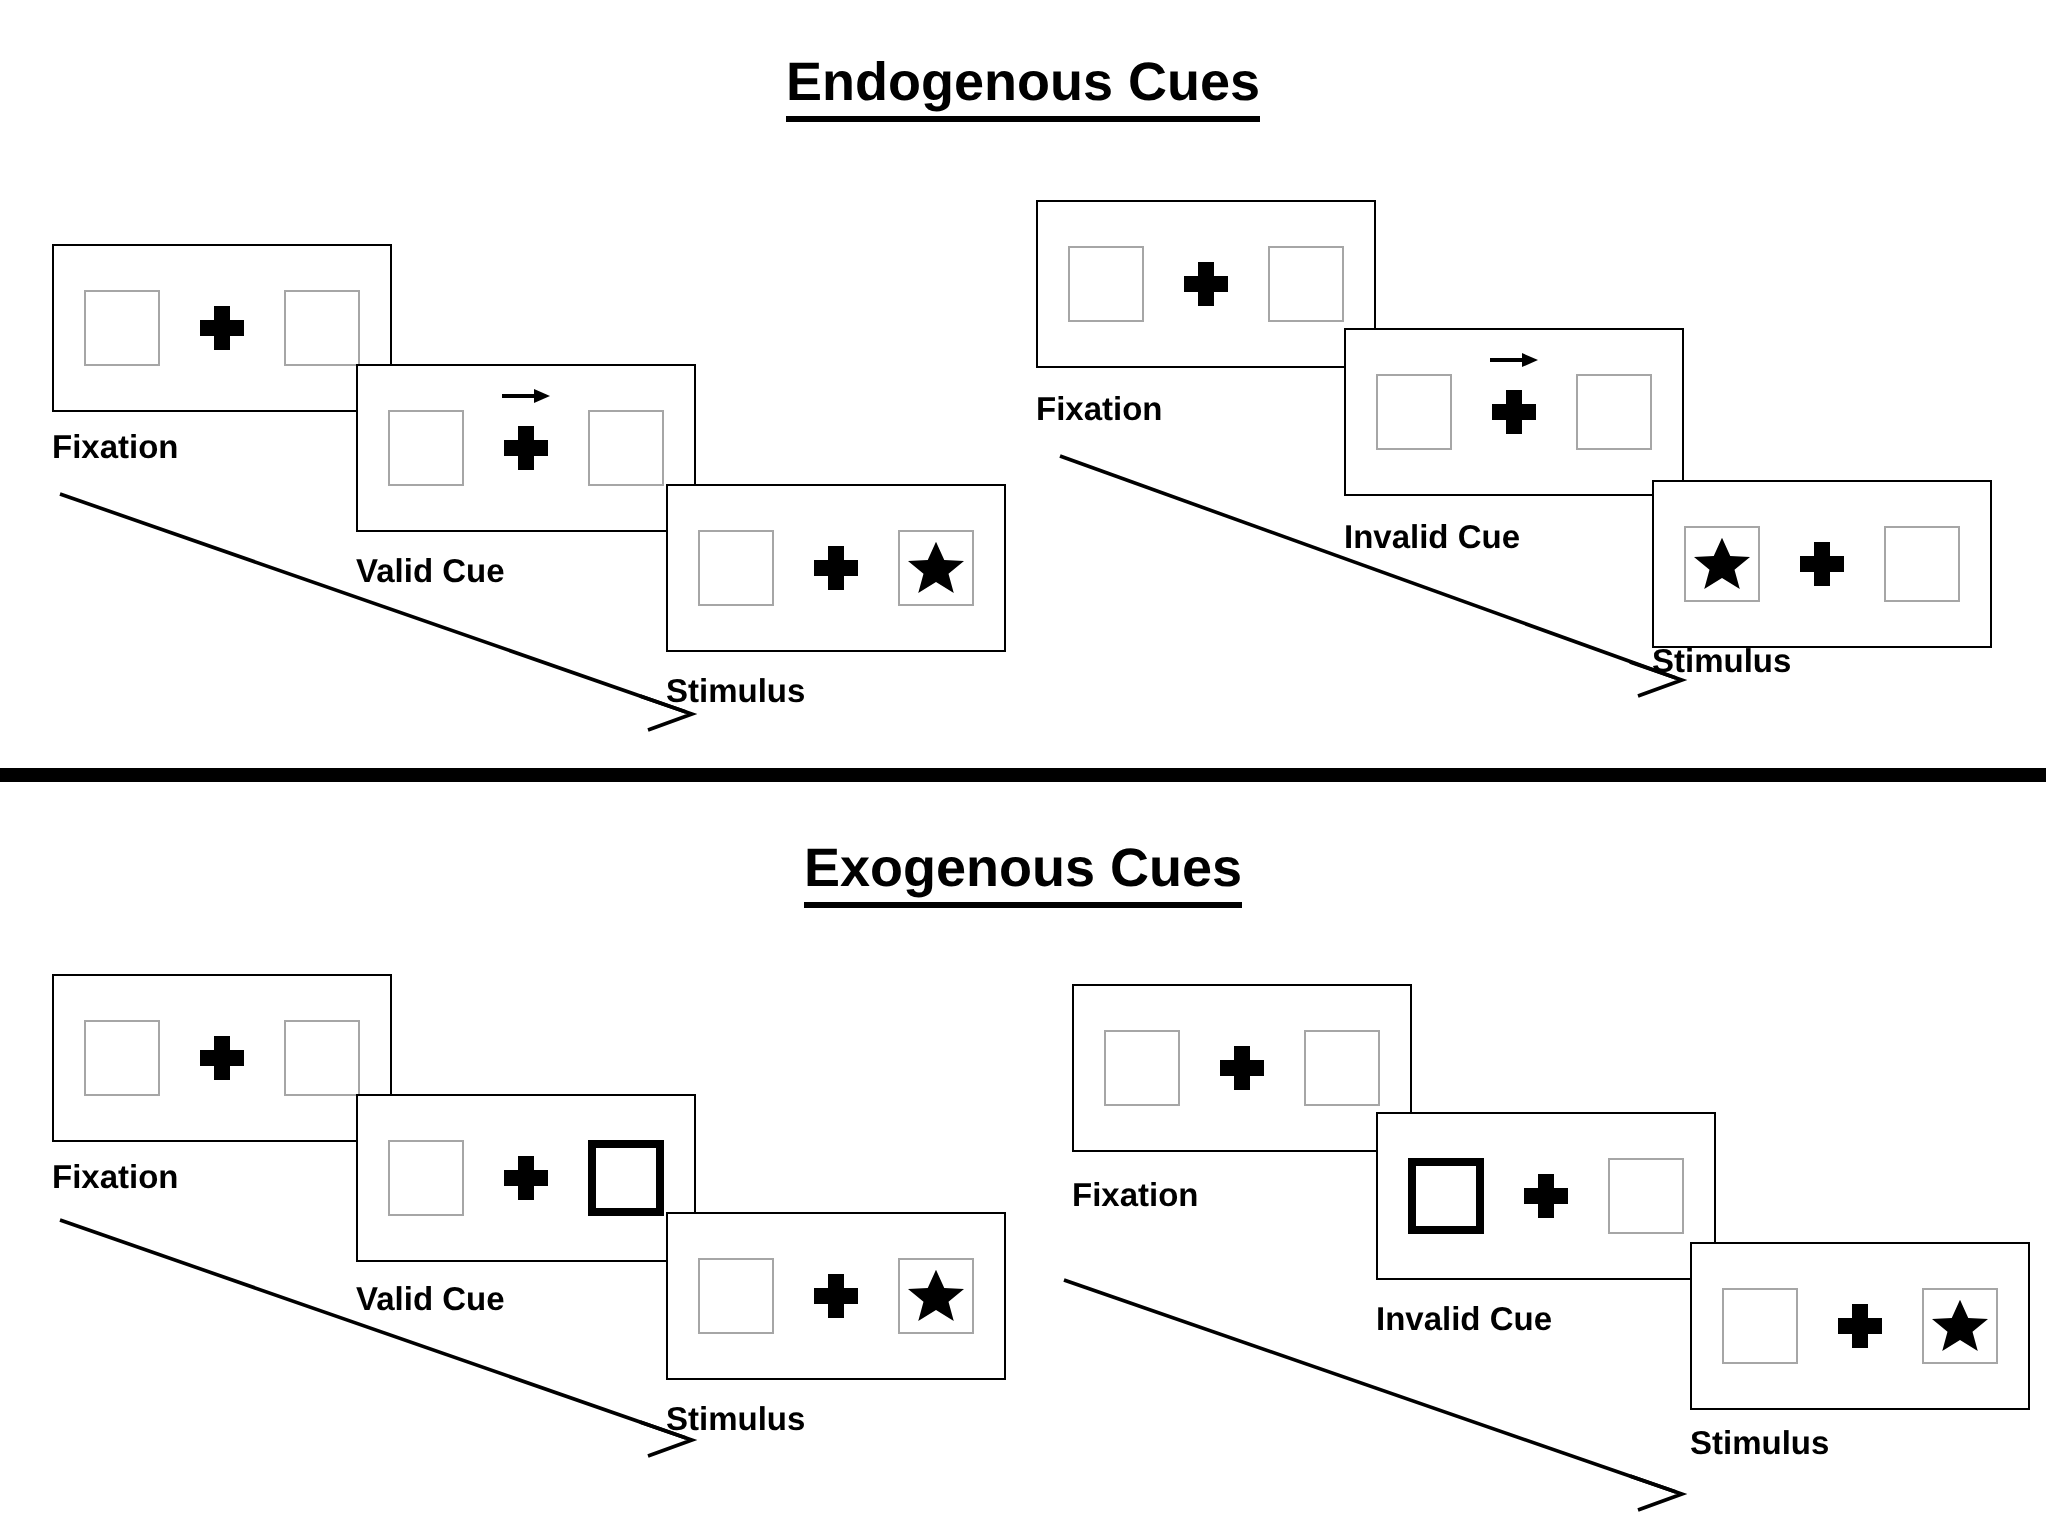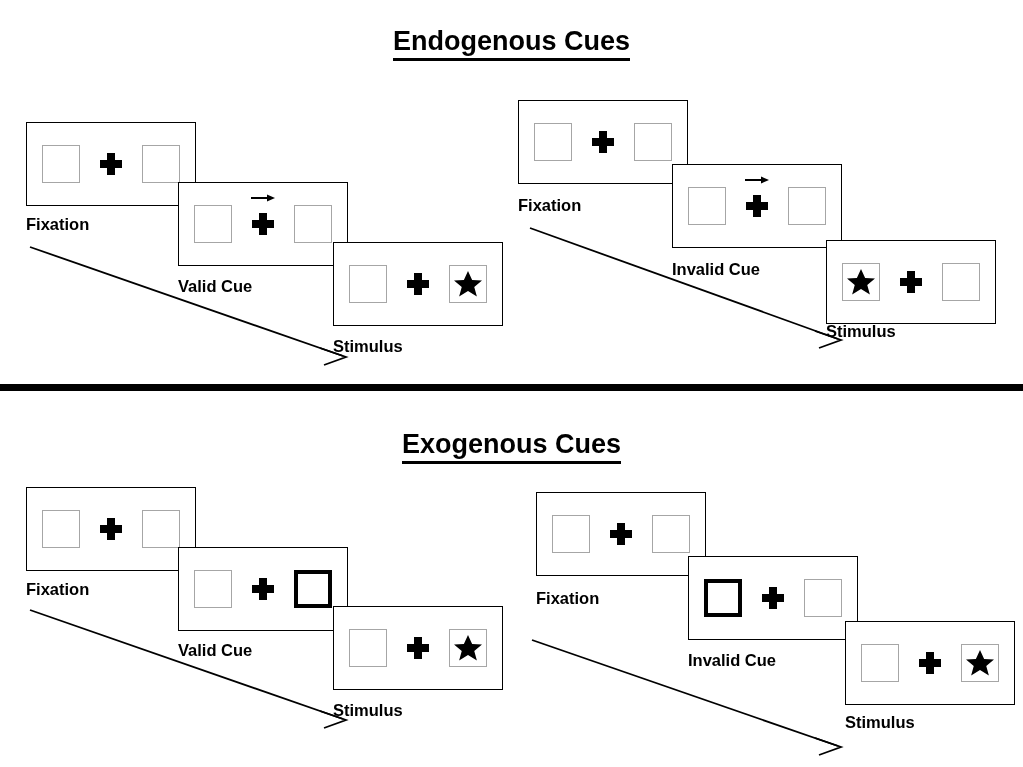--- a/index.html
+++ b/index.html
@@ -234,21 +234,21 @@
     <div class="cue-col">
       <div class="plus"></div>
     </div>
     <div class="box"></div>
   </div>
 </div>
 <div class="caption" style="left:826px; top:322px; width:170px;">Stimulus</div>
 
 <div class="divider" style="top:384px;"></div>
 
-<div class="section-title" style="top:429px;">
+<div class="section-title" style="top:419px;">
   <span>Exogenous Cues</span>
 </div>
 
 <svg class="time-arrow" style="left:28px; top:606px;" width="330" height="125" viewBox="0 0 330 125">
   <line x1="2" y1="4" x2="315" y2="113" stroke="#000" stroke-width="1.8"></line>
   <polyline points="292,105 318,114 296,122" fill="none" stroke="#000" stroke-width="1.8"></polyline>
 </svg>
 
 <svg class="time-arrow" style="left:530px; top:636px;" width="325" height="125" viewBox="0 0 325 125">
   <line x1="2" y1="4" x2="308" y2="110" stroke="#000" stroke-width="1.8"></line>

